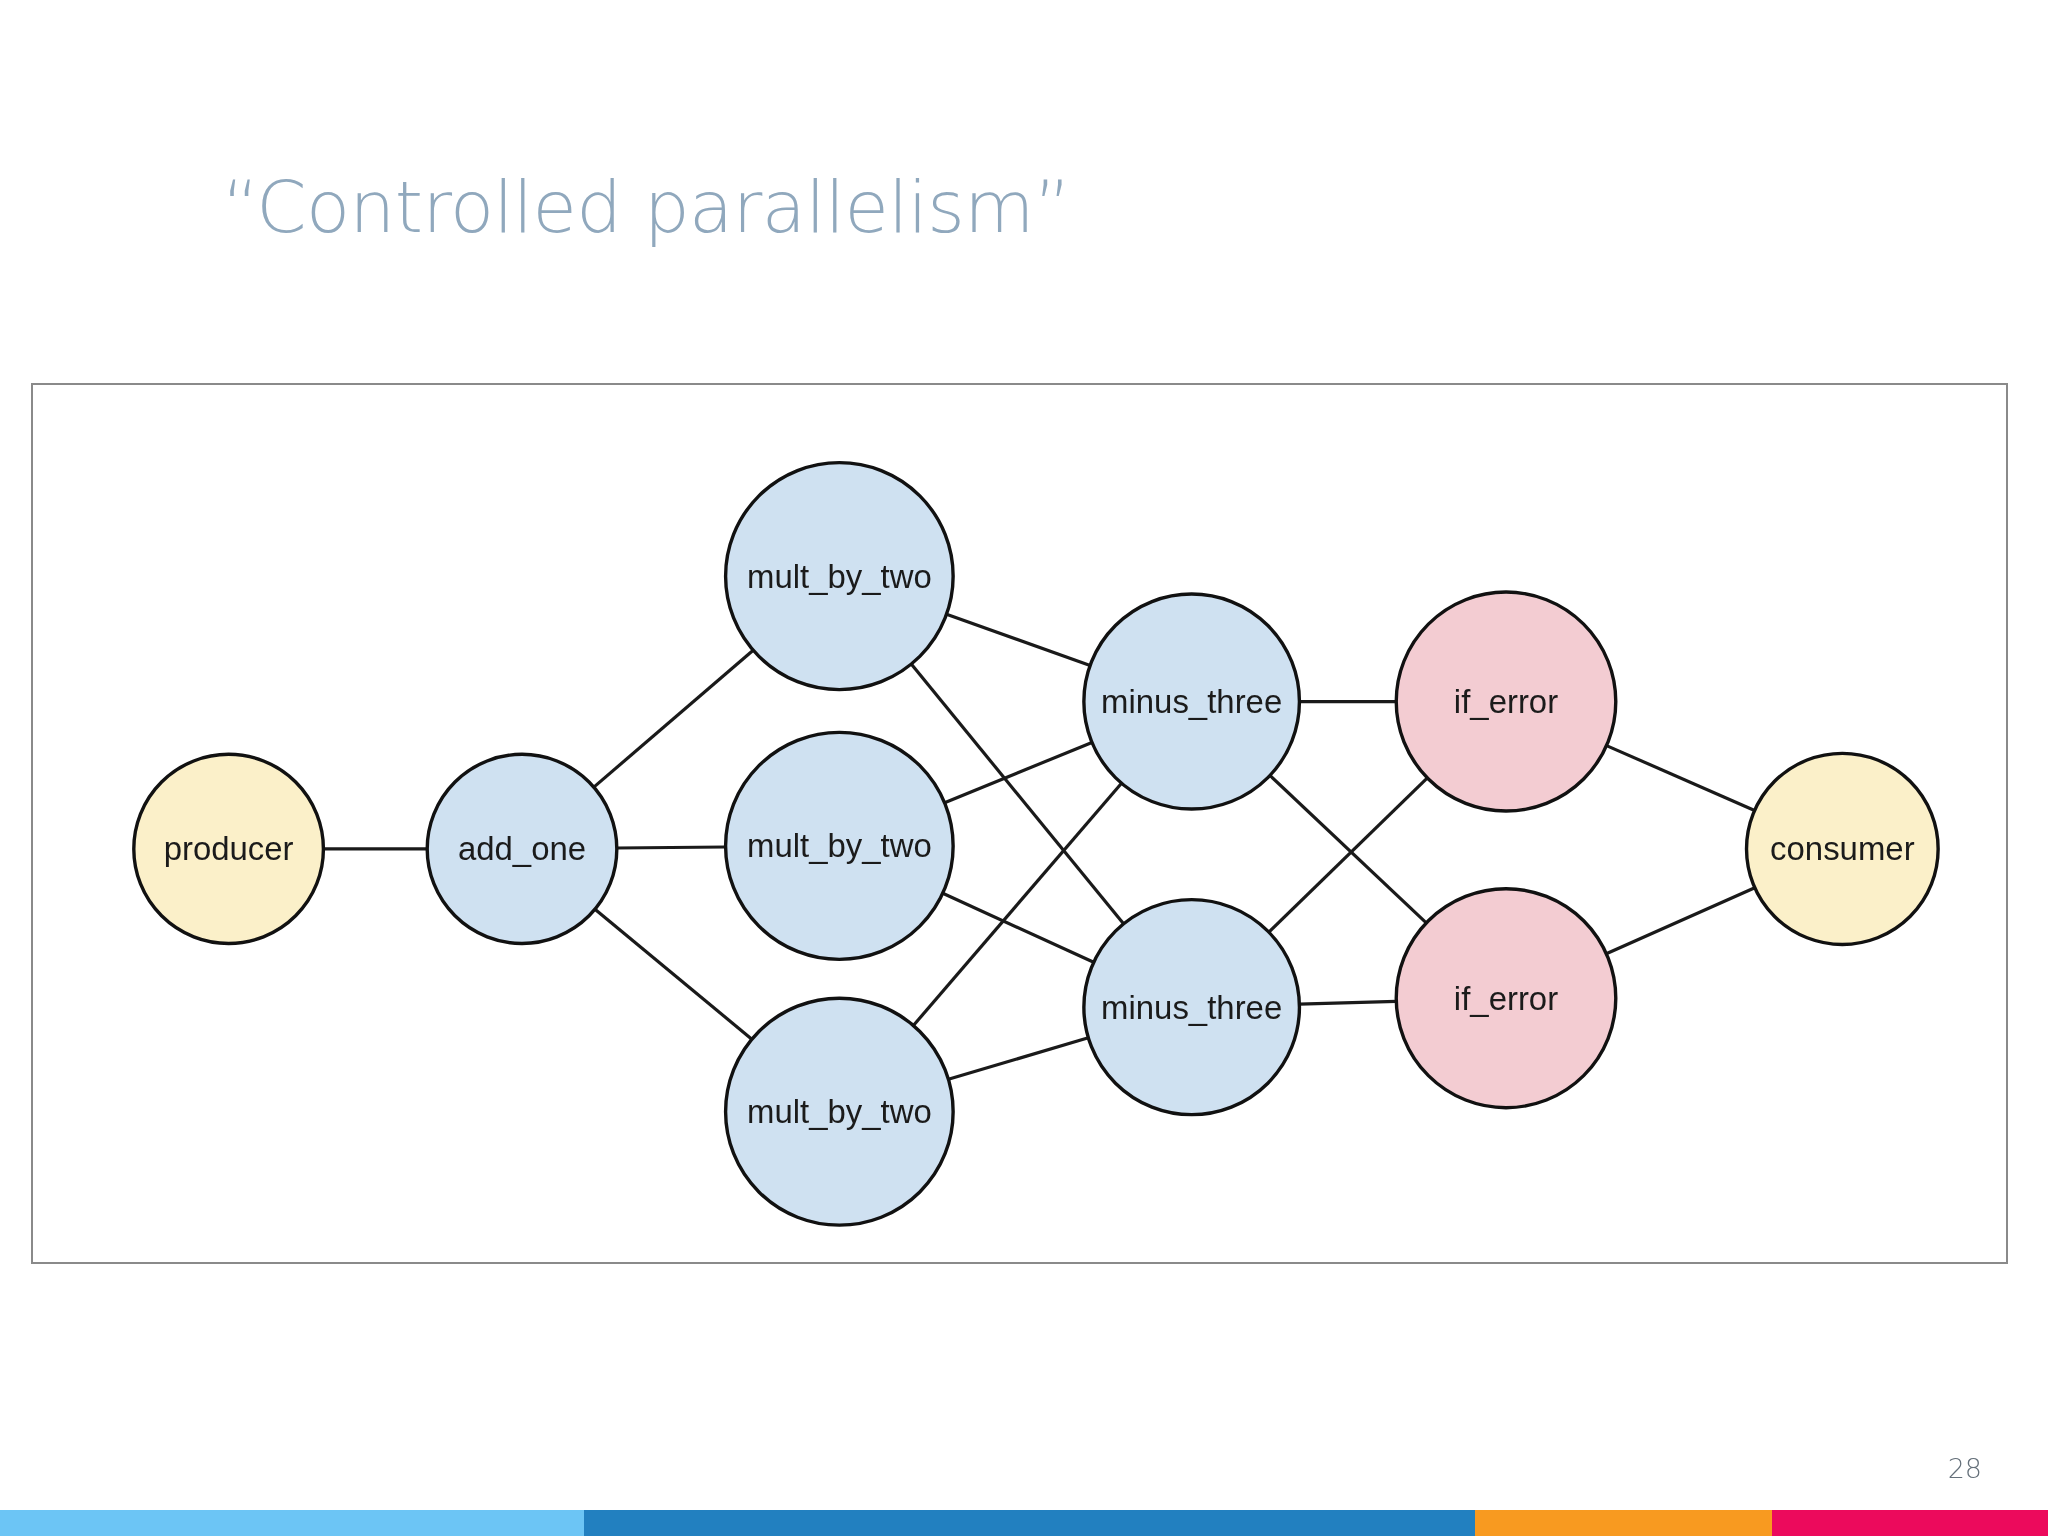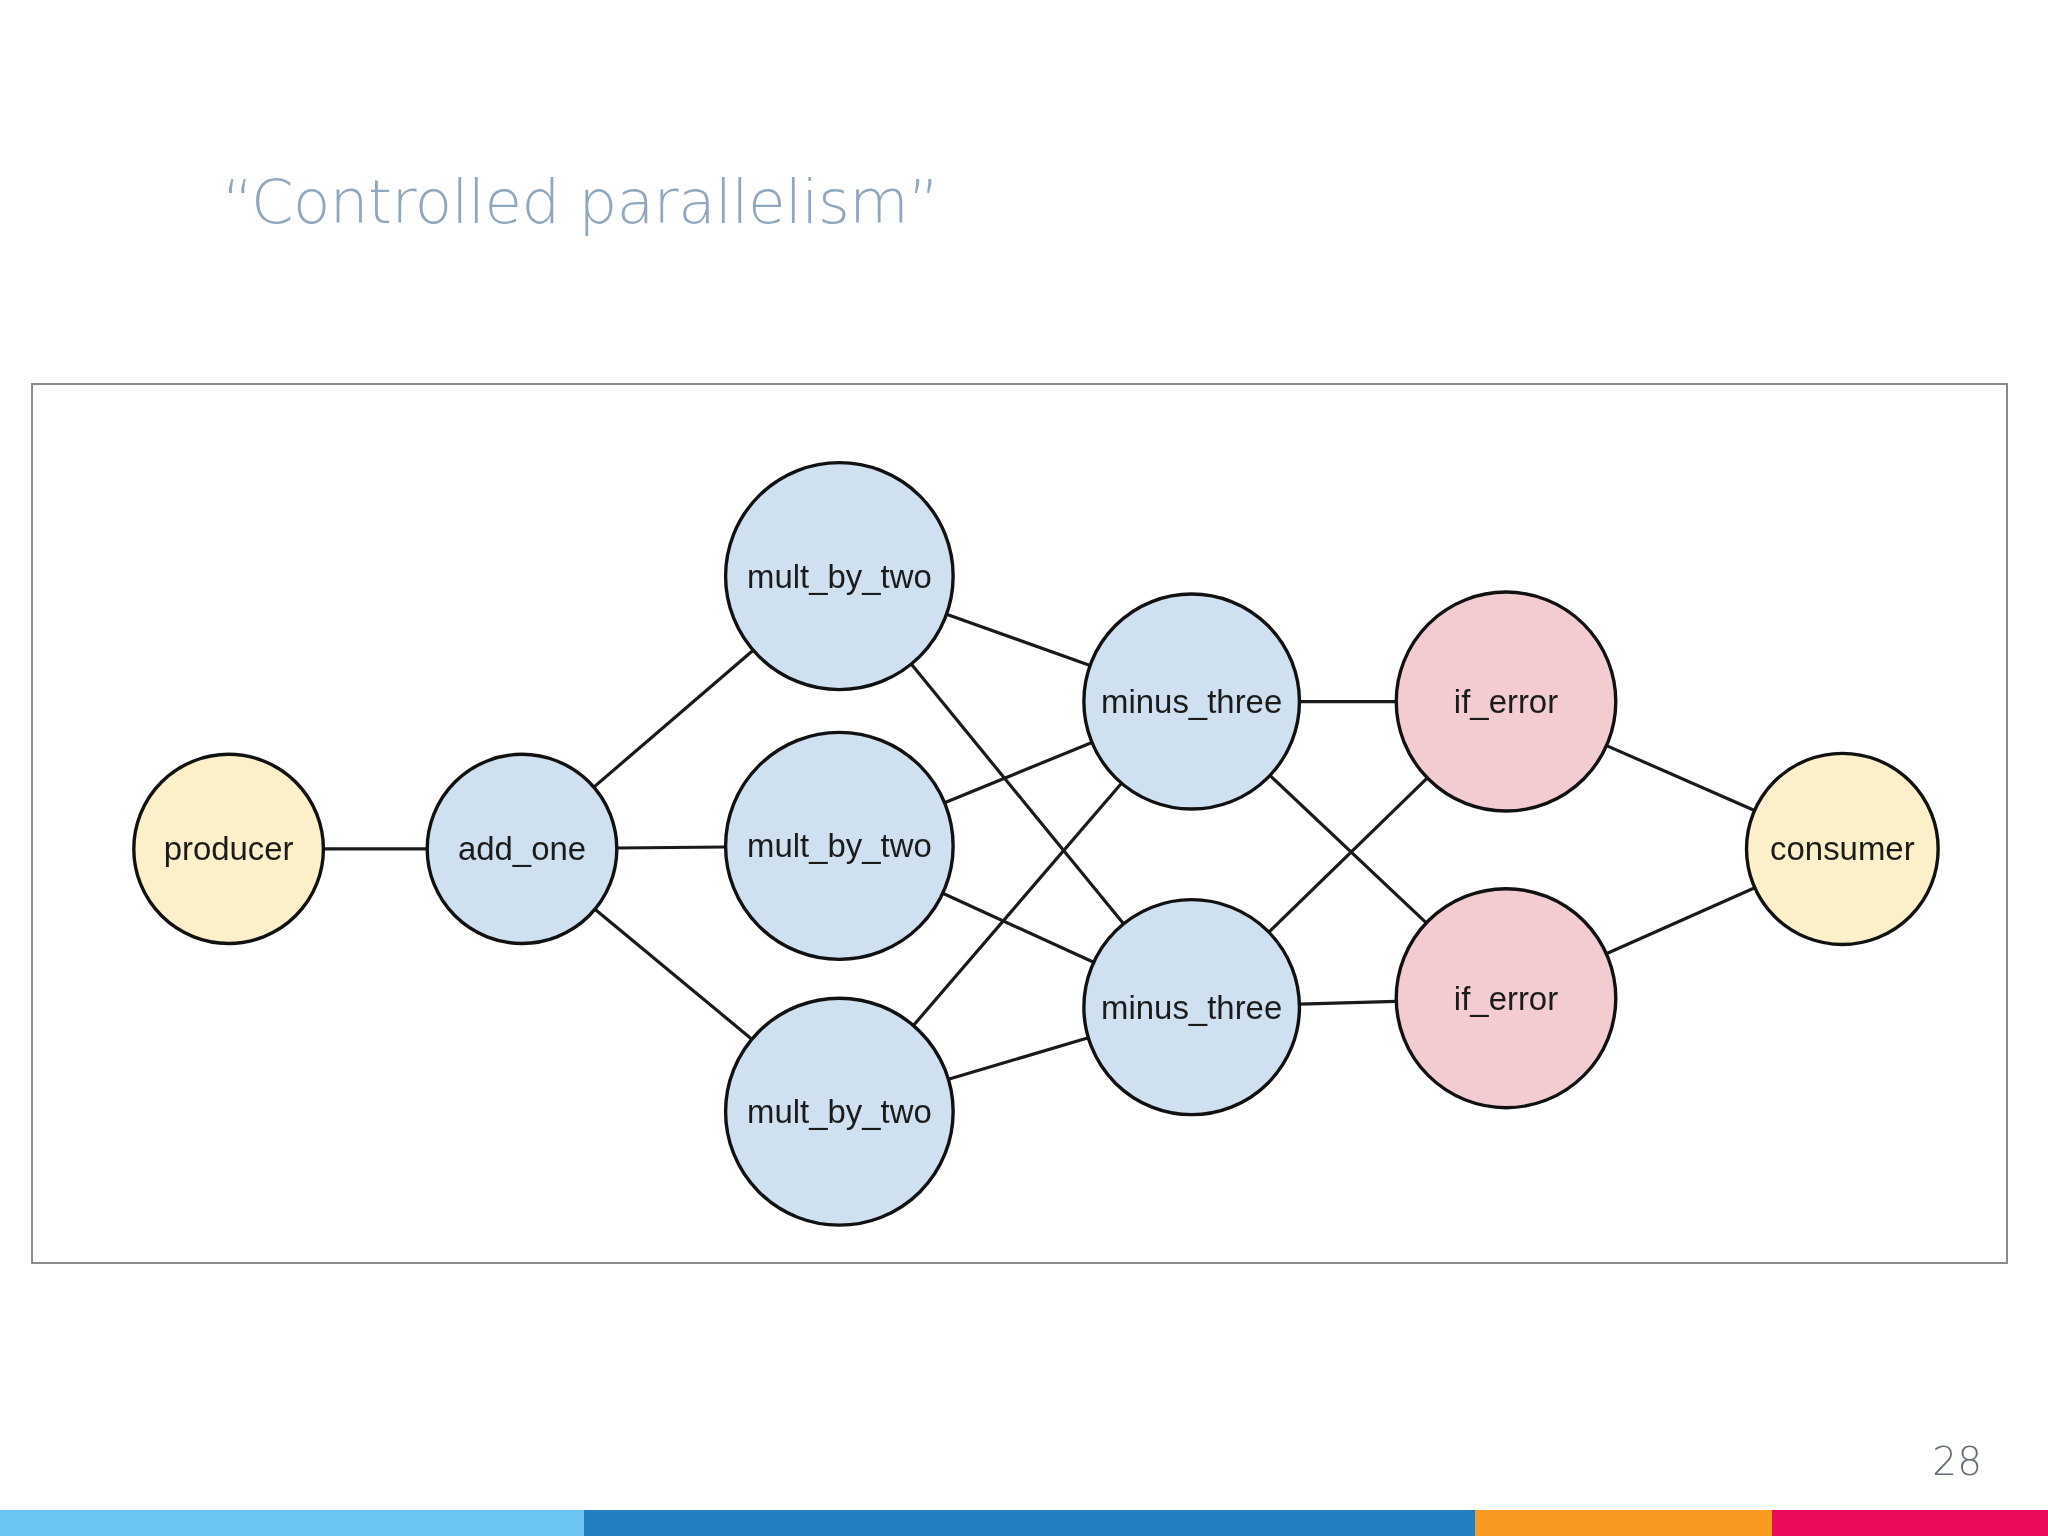--- a/index.html
+++ b/index.html
@@ -14,21 +14,21 @@
     overflow: hidden;
     position: relative;
   }
 
   
   #slide-title {
     position: absolute;
     left: 222px;
     top: 168px;
     font-family: "DejaVu Sans", sans-serif;
-    font-size: 61px;
+    font-size: 72px;
     font-weight: 300;
     letter-spacing: -0.5px;
     color: #90a8bd;
     white-space: nowrap;
     line-height: 1.1;
   }
 
   
   #diagram-frame {
     position: absolute;
@@ -66,21 +66,21 @@
     text-anchor: middle;
     dominant-baseline: central;
   }
 
   
   #page-number {
     position: absolute;
     right: 66px;
     bottom: 52px;
     font-family: "DejaVu Sans", sans-serif;
-    font-size: 39px;
+    font-size: 27px;
     font-weight: 300;
     color: #65707a;
   }
 
   
   #bottom-bar {
     position: absolute;
     left: 0;
     bottom: 0;
     width: 2048px;

